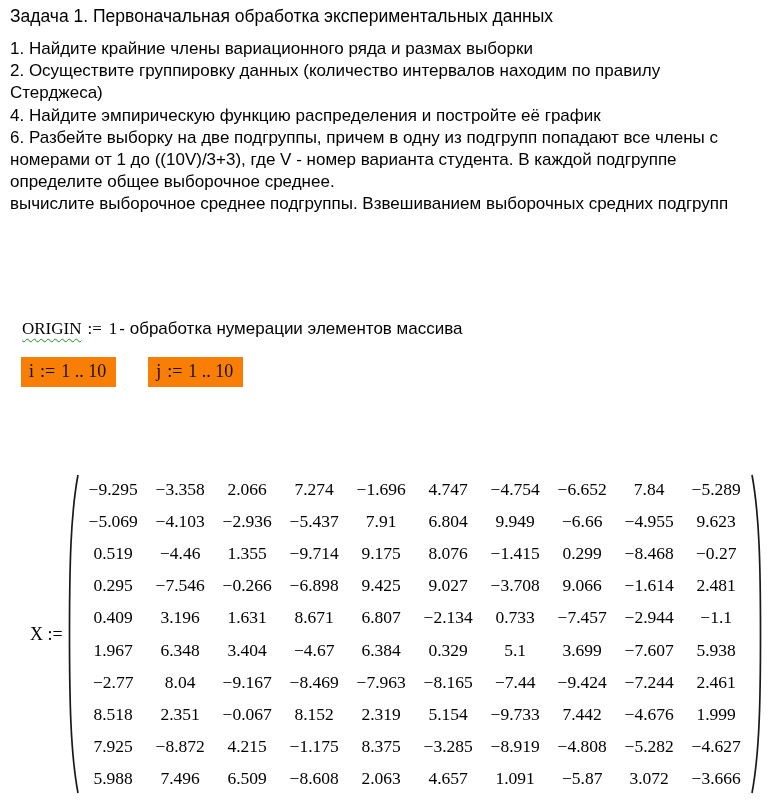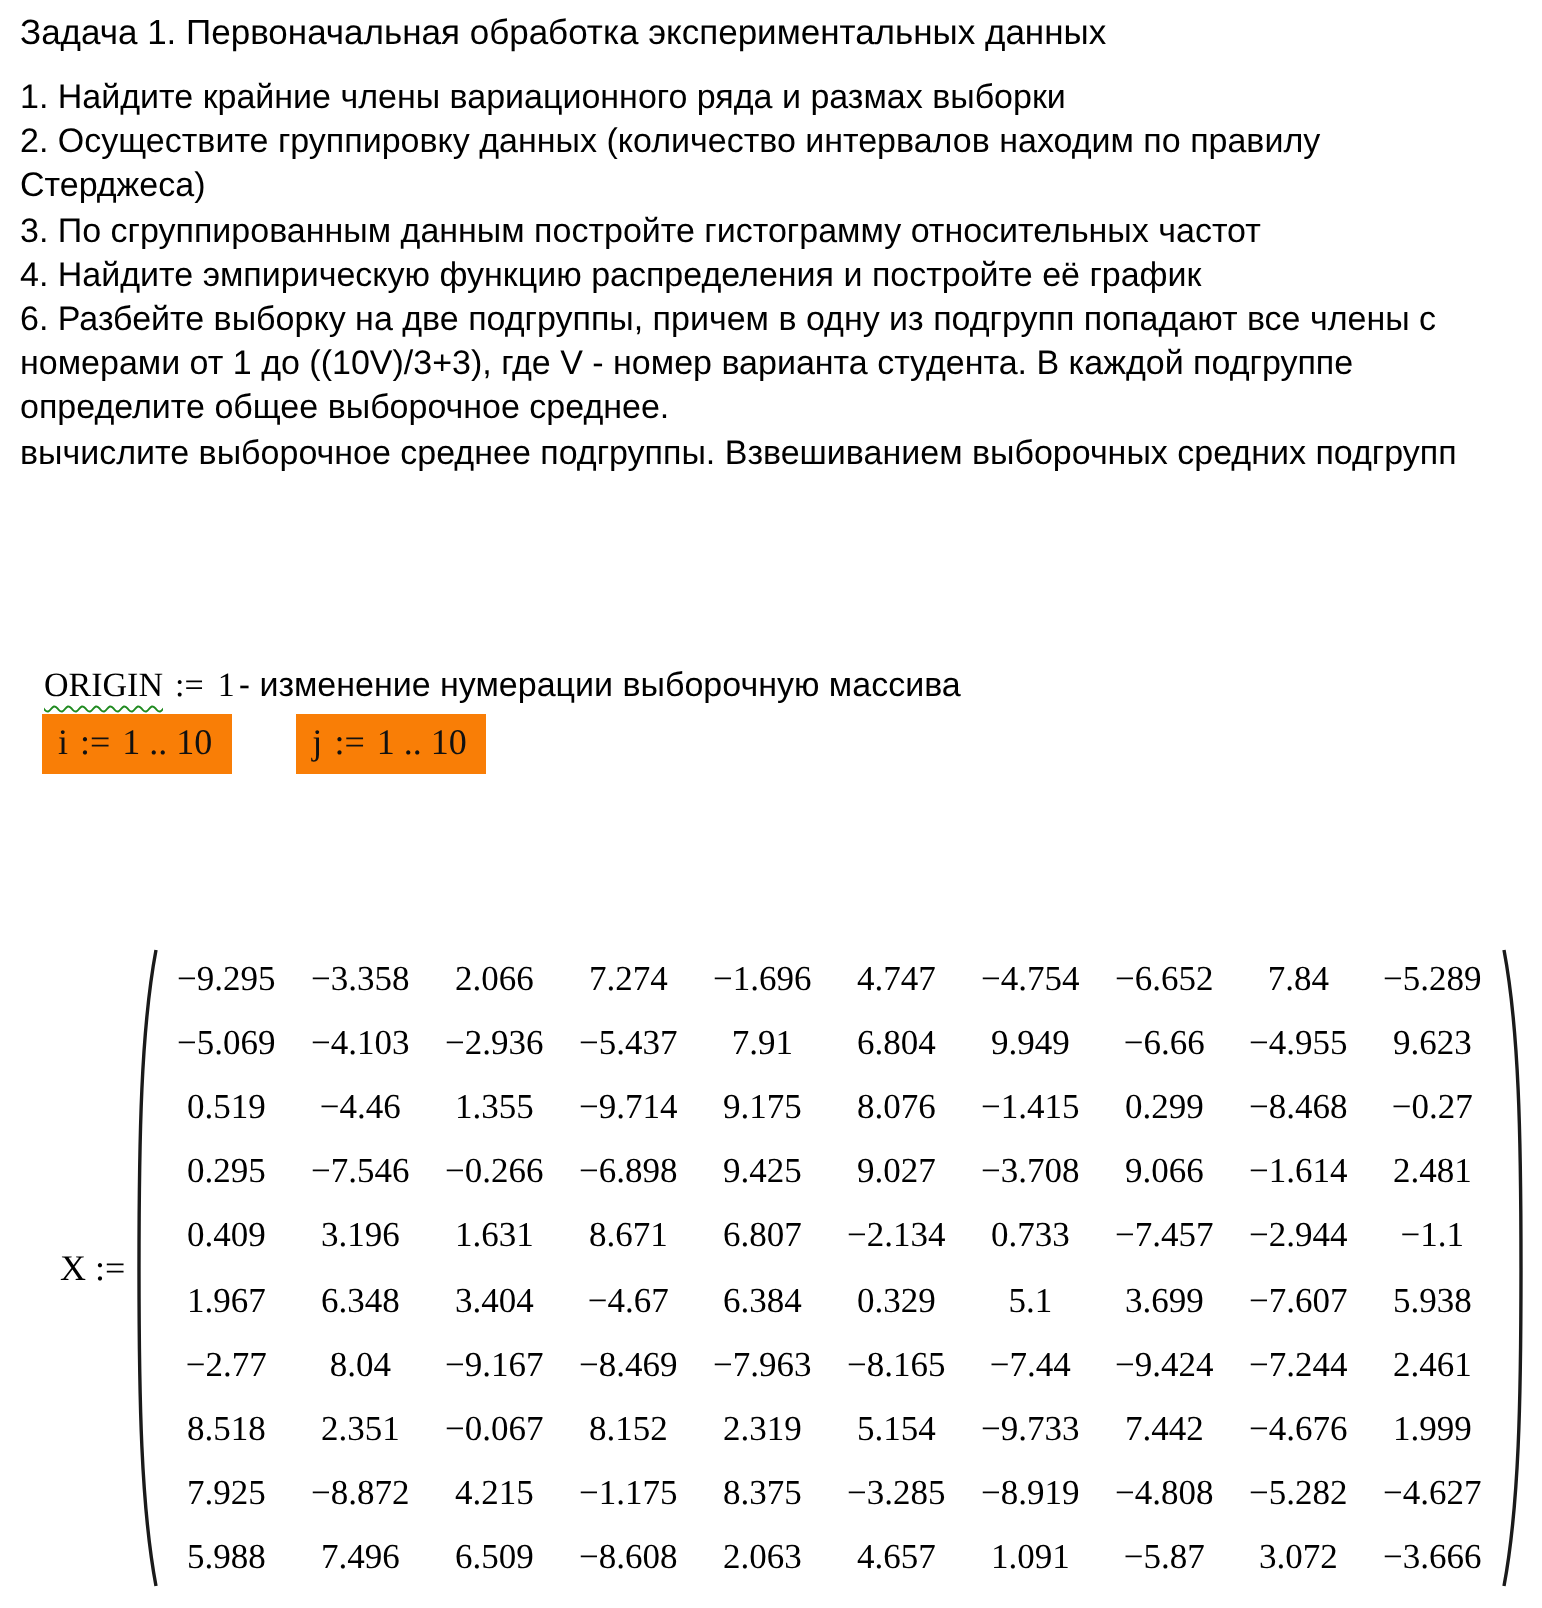--- a/index.html
+++ b/index.html
@@ -12,21 +12,21 @@
     position:absolute; left:10px; top:6px;
     font-size:17.5px; font-weight:normal; white-space:pre;
   }
   .instructions {
     position:absolute; left:10px; top:38px;
     font-size:17px; line-height:22.2px;
   }
   .instructions div { white-space:pre; }
   .origin-line {
     position:absolute; left:22px; top:319px;
-    display:flex; align-items:baseline; font-size:17px;margin-top:14px;
+    display:flex; align-items:baseline; font-size:17px;
   }
   .serif { font-family:"Liberation Serif", serif; }
   .origin-keyword {
     text-decoration-line:underline;
     text-decoration-style:wavy;
     text-decoration-thickness:1px;
     text-underline-offset:4px;
   }
   .origin-line .op { margin-left:6px; }
   .origin-line .val { margin-left:7px; }
@@ -62,33 +62,32 @@
 </style>
 </head>
 <body>
 
 <div class="title">Задача 1. Первоначальная обработка экспериментальных данных</div>
 
 <div class="instructions">
   <div>1. Найдите крайние члены вариационного ряда и размах выборки</div>
   <div>2. Осуществите группировку данных (количество интервалов находим по правилу</div>
   <div>Стерджеса)</div>
-  <div>3. По сгруппированным данным постройте гистограмму относительных частот</div>
   <div>4. Найдите эмпирическую функцию распределения и постройте её график</div>
   <div>6. Разбейте выборку на две подгруппы, причем в одну из подгрупп попадают все члены с</div>
   <div>номерами от 1 до ((10V)/3+3), где V - номер варианта студента. В каждой подгруппе</div>
   <div>определите общее выборочное среднее.</div>
   <div>вычислите выборочное среднее подгруппы. Взвешиванием выборочных средних подгрупп</div>
 </div>
 
 <div class="origin-line">
   <span class="serif origin-keyword" style="text-decoration-color: rgb(31, 138, 31);">ORIGIN</span>
   <span class="serif op">:=</span>
   <span class="serif val">1</span>
-  <span class="comment">- изменение нумерации выборочную массива</span>
+  <span class="comment">- обработка нумерации элементов массива</span>
 </div>
 
 <div class="ranges">
   <div class="range-box" style="background: rgb(249, 126, 6);">
     <span>i</span>
     <span>:=</span>
     <span>1 .. 10</span>
   </div>
   <div class="range-box" style="background: rgb(249, 126, 6);">
     <span>j</span>

